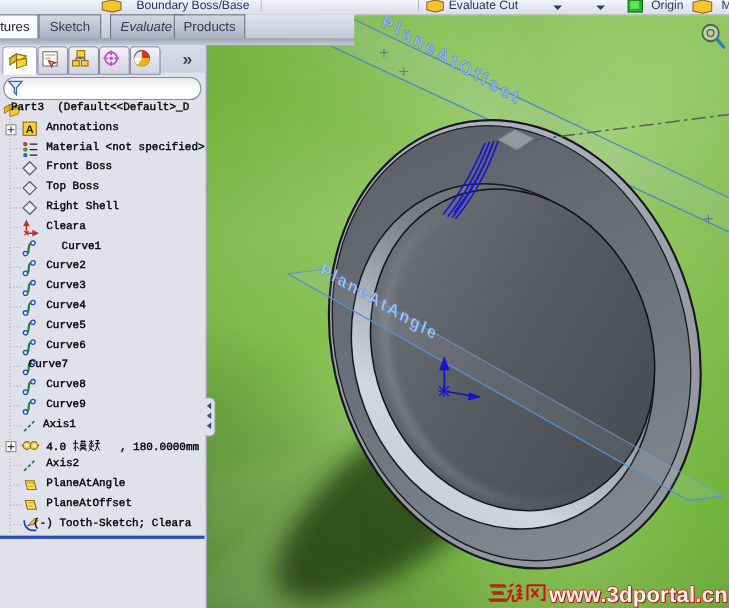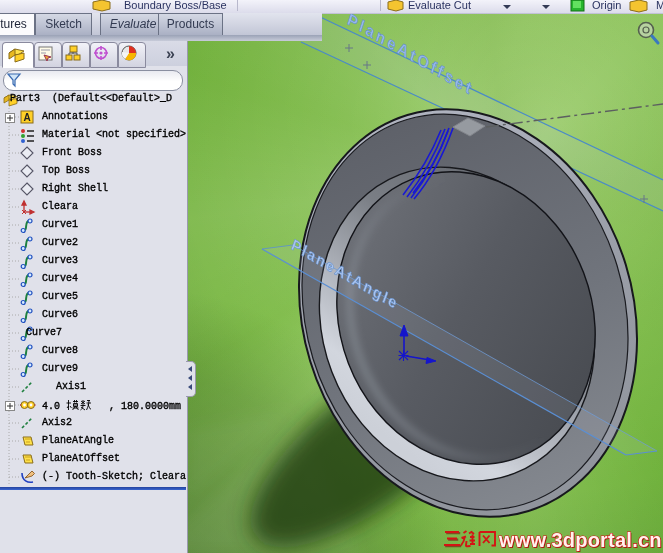--- a/index.html
+++ b/index.html
@@ -315,21 +315,21 @@
           <svg width="40" height="18" style="position:absolute;left:0;top:0">
             <path d="M9 0 V18 M9 9 H20" stroke="#aaa" stroke-width="1" stroke-dasharray="1 2" fill="none"></path>
           </svg>
           <svg class="ic" width="16" height="17" style="left:20px">
             <g fill="none">
               <path d="M3 14 C 9 14 3 4 10 3.5" stroke="#1e8040" stroke-width="2"></path>
               <circle cx="3.2" cy="13.5" r="2" fill="#d8ecff" stroke="#2050c0" stroke-width="1.2"></circle>
               <circle cx="10" cy="4" r="2" fill="#d8ecff" stroke="#2050c0" stroke-width="1.2"></circle>
             </g>
           </svg>
-          <div class="tx" style="left:42px">Curve1</div>
+          <div class="tx" style="left:56px">Curve1</div>
         </div>
         <div class="row" style="top:144px">
           <svg width="40" height="18" style="position:absolute;left:0;top:0">
             <path d="M9 0 V18 M9 9 H20" stroke="#aaa" stroke-width="1" stroke-dasharray="1 2" fill="none"></path>
           </svg>
           <svg class="ic" width="16" height="17" style="left:20px">
             <g fill="none">
               <path d="M3 14 C 9 14 3 4 10 3.5" stroke="#1e8040" stroke-width="2"></path>
               <circle cx="3.2" cy="13.5" r="2" fill="#d8ecff" stroke="#2050c0" stroke-width="1.2"></circle>
               <circle cx="10" cy="4" r="2" fill="#d8ecff" stroke="#2050c0" stroke-width="1.2"></circle>
@@ -428,21 +428,21 @@
           </svg>
           <div class="tx" style="left:42px">Curve9</div>
         </div>
         <div class="row" style="top:288px">
           <svg width="40" height="18" style="position:absolute;left:0;top:0">
             <path d="M9 0 V18 M9 9 H20" stroke="#aaa" stroke-width="1" stroke-dasharray="1 2" fill="none"></path>
           </svg>
           <svg class="ic" width="16" height="17" style="left:20px">
             <path d="M2 13 L12 3" stroke="#208040" stroke-width="1.6" stroke-dasharray="3 2"></path>
           </svg>
-          <div class="tx" style="left:56px">Axis1</div>
+          <div class="tx" style="left:39px">Axis1</div>
         </div>
         <div class="row" style="top:306px">
           <svg width="40" height="18" style="position:absolute;left:0;top:0">
             <path d="M9 0 V18 M9 9 H20" stroke="#aaa" stroke-width="1" stroke-dasharray="1 2" fill="none"></path>
           </svg>
           <div style="position:absolute;left:5px;top:5px;width:8px;height:8px;border:1px solid #888;background:#fff;"></div>
           <svg width="10" height="10" style="position:absolute;left:5px;top:5px">
             <path d="M2 5 h6 M5 2 v6" stroke="#333" stroke-width="1"></path>
           </svg>
           <svg class="ic" width="16" height="17" style="left:20px">
@@ -501,21 +501,21 @@
         <div class="row" style="top:378px">
           <svg width="40" height="18" style="position:absolute;left:0;top:0">
             <path d="M9 0 V18 M9 9 H20" stroke="#aaa" stroke-width="1" stroke-dasharray="1 2" fill="none"></path>
           </svg>
           <svg class="ic" width="16" height="17" style="left:20px">
             <g>
               <path d="M2 4 C 2 12 8 14 13 13" fill="none" stroke="#2040c0" stroke-width="1.6"></path>
               <path d="M5 9 L12 2 l2.5 2.5 L12 7 z" fill="#f0c080" stroke="#8a5a20" stroke-width="0.9"></path>
             </g>
           </svg>
-          <div class="tx" style="left:42px">(-) Tooth-Sketch; Cleara</div>
+          <div class="tx" style="left:30px">(-) Tooth-Sketch; Cleara</div>
         </div>
       </div>
  <div id="rollback"></div>
 </div>
 <div id="grip">
  <div class="gtri" style="top:4px"></div>
  <div class="gtri" style="top:13px"></div>
  <div class="gtri" style="top:22px"></div>
 </div>
 </div>

